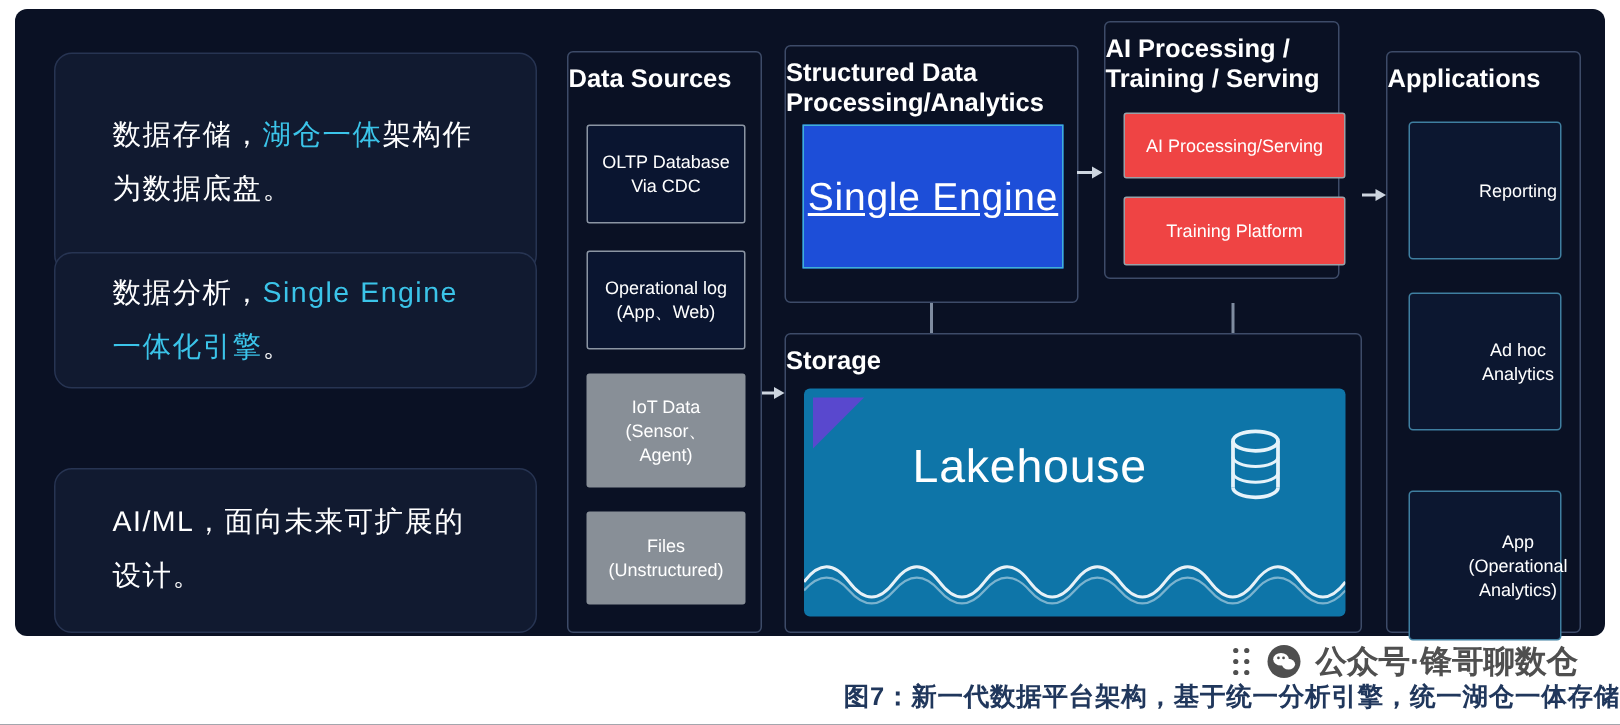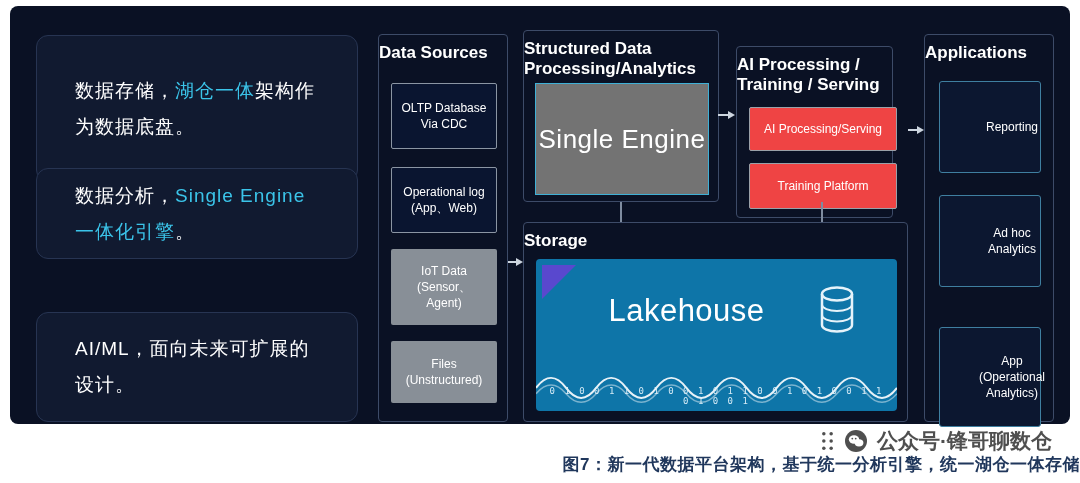--- a/index.html
+++ b/index.html
@@ -29,25 +29,25 @@
              justify-content:center; text-align:center; color:#ffffff; font-size:12px;
              line-height:16px; white-space:pre-line; border-radius:2px; }
   .ds-dark { background:#0a1530; border:1px solid #8b95a3; }
   .ds-gray { background:#888f97; }
   .ds-1 { top:48px;  height:66px; }
   .ds-2 { top:132px; height:66px; }
   .ds-3 { top:214px; height:76px; }
   .ds-4 { top:306px; height:62px; }
 
   .st { left:513px; top:24px; width:196px; height:172px; }
-  .engine { position:absolute; left:11px; top:52px; width:174px; height:112px;
-            background:#737373; border:1px solid #3fb0d6; display:flex; align-items:center;
-            justify-content:center; color:#ffffff; font-size:26px; letter-spacing:0.5px; }
+  .engine { position:absolute; left:11px; top:52px; width:174px; height:96px;
+            background:#1d4ed8; border:1px solid #3fb0d6; display:flex; align-items:center;
+            justify-content:center; color:#ffffff; font-size:26px; letter-spacing:0.5px;text-decoration:underline; }
 
-  .ai { left:726px; top:40px; width:157px; height:172px; }
+  .ai { left:726px; top:8px; width:157px; height:172px; }
   .ai-item { position:absolute; left:12px; width:148px; background:#ef4444;
              border:1px solid #9aa1a8; color:#ffffff; font-size:12px; display:flex;
              align-items:center; justify-content:center; text-align:center; border-radius:2px; }
   .ai-1 { top:60px;  height:44px; }
   .ai-2 { top:116px; height:46px; }
 
   .apps { left:914px; top:28px; width:130px; height:388px; }
   .app-item { position:absolute; left:14px; width:102px; background:#0c1730;
               border:1px solid #3f7fa0; border-radius:3px; color:#ffffff; font-size:12px;
               line-height:16px; display:flex; align-items:center; justify-content:center;
@@ -149,21 +149,20 @@
           <path d="M7 9 V 40" fill="none" stroke="#e6f3fa" stroke-width="2.5"></path>
           <path d="M37 9 V 40" fill="none" stroke="#e6f3fa" stroke-width="2.5"></path>
           <path d="M7 40 a 15 6.5 0 0 0 30 0" fill="none" stroke="#e6f3fa" stroke-width="2.5"></path>
           <path d="M7 19.5 a 15 6.5 0 0 0 30 0" fill="none" stroke="#e6f3fa" stroke-width="2"></path>
           <path d="M7 30 a 15 6.5 0 0 0 30 0" fill="none" stroke="#e6f3fa" stroke-width="2"></path>
         </svg>
         <svg class="wave" viewBox="0 0 360 48" preserveAspectRatio="none">
           <path d="M0 26 C 10 12, 20 12, 30 26 S 50 40, 60 26 S 80 12, 90 26 S 110 40, 120 26 S 140 12, 150 26 S 170 40, 180 26 S 200 12, 210 26 S 230 40, 240 26 S 260 12, 270 26 S 290 40, 300 26 S 320 12, 330 26 S 350 40, 360 26" stroke="rgba(255,255,255,0.9)" stroke-width="2" fill="none"></path>
           <path d="M0 32 C 10 20, 20 20, 30 32 S 50 44, 60 32 S 80 20, 90 32 S 110 44, 120 32 S 140 20, 150 32 S 170 44, 180 32 S 200 20, 210 32 S 230 44, 240 32 S 260 20, 270 32 S 290 44, 300 32 S 320 20, 330 32 S 350 44, 360 32" stroke="rgba(255,255,255,0.45)" stroke-width="1.5" fill="none"></path>
         </svg>
-        <div class="binary">0 1 0 0 1 1 0 1 0 0 1 0 1 1 0 0 1 0 1 0 0 1 1 0 1 0 0 1</div>
       </div>
     </div>
 
     <div class="h-arrow arr-a"></div>
     <div class="h-arrow arr-b"></div>
     <div class="h-arrow arr-c"></div>
     <div class="v-line v-1"></div>
     <div class="v-line v-2"></div>
 
   </div>

